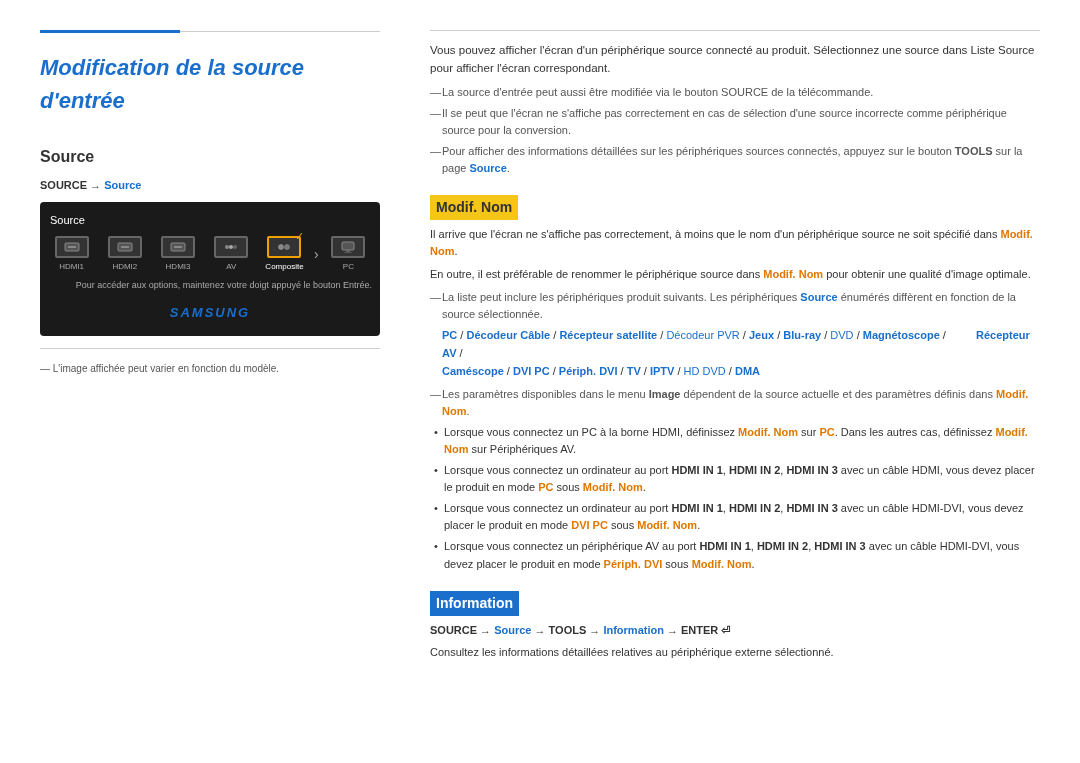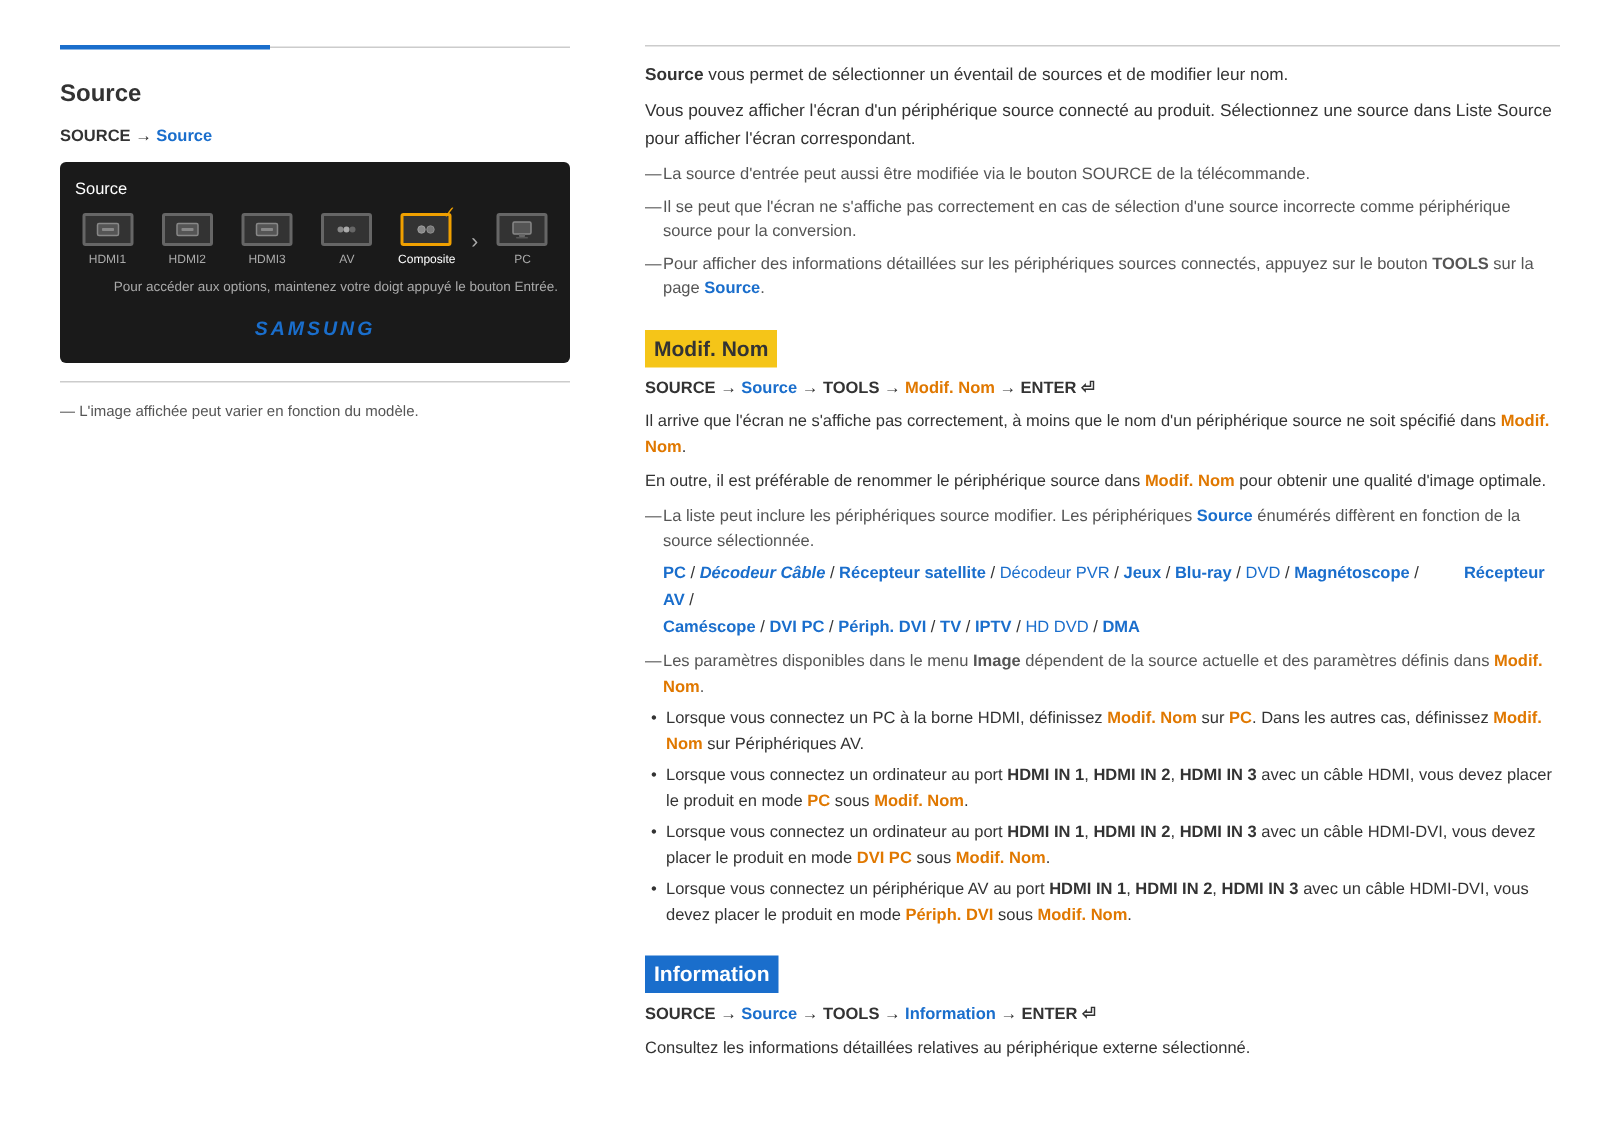--- a/index.html
+++ b/index.html
@@ -238,20 +238,21 @@
 </head>
 <body>
 
 <div class="page">
 
   <div class="left-col">
     <div class="top-rule">
       <div class="rule-blue"></div>
       <div class="rule-gray"></div>
     </div>
+    <div class="page-title">Modification de la source d'entrée</div>
 
     <div class="section-heading">Source</div>
 
     <div class="source-nav">
       <span class="bold">SOURCE → </span><span class="link">Source</span>
     </div>
 
     <div class="tv-screen">
       <div class="screen-title">Source</div>
       <div class="icons-row">
@@ -325,54 +326,48 @@
       <div class="samsung-logo">SAMSUNG</div>
     </div>
 
     <div class="divider-rule"></div>
     <div class="footnote">L'image affichée peut varier en fonction du modèle.</div>
   </div>
 
   <div class="right-col">
     <div class="right-top-rule"></div>
 
-    <p class="intro-text">
-      <span class="bold">Source</span><span> vous permet de sélectionner un éventail de sources et de modifier leur nom.</span>
-    </p>
     <p class="intro-text">Vous pouvez afficher l'écran d'un périphérique source connecté au produit. Sélectionnez une source dans Liste Source pour afficher l'écran correspondant.</p>
 
     <p class="bullet-note">
       <span>La source d'entrée peut aussi être modifiée via le bouton SOURCE de la télécommande.</span>
     </p>
     <p class="bullet-note">Il se peut que l'écran ne s'affiche pas correctement en cas de sélection d'une source incorrecte comme périphérique source pour la conversion.</p>
     <p class="bullet-note">
       <span>Pour afficher des informations détaillées sur les périphériques sources connectés, appuyez sur le bouton </span><span class="bold">TOOLS</span><span> sur la page </span><span style="color:#1a6ecc; font-weight:bold;">Source</span><span>.</span>
     </p>
 
     <div>
       <div>
         <span class="section-highlight-yellow">Modif. Nom</span>
       </div>
-      <p class="path-line">
-        <span>SOURCE → </span><span class="link">Source</span><span> → TOOLS → </span><span class="orange">Modif. Nom</span><span> → ENTER ⏎</span>
-      </p>
       <p class="body-text">
         <span>Il arrive que l'écran ne s'affiche pas correctement, à moins que le nom d'un périphérique source ne soit spécifié dans </span><span class="orange">Modif. Nom</span><span>.</span>
       </p>
       <p class="body-text">
         <span>En outre, il est préférable de renommer le périphérique source dans </span><span class="orange">Modif. Nom</span><span> pour obtenir une qualité d'image optimale.</span>
       </p>
       <p class="bullet-note">
-        <span>La liste peut inclure les périphériques source modifier. Les périphériques </span><span class="blue-link" style="color:#1a6ecc;font-weight:bold;">Source</span><span> énumérés diffèrent en fonction de la source sélectionnée.</span>
+        <span>La liste peut inclure les périphériques produit suivants. Les périphériques </span><span class="blue-link" style="color:#1a6ecc;font-weight:bold;">Source</span><span> énumérés diffèrent en fonction de la source sélectionnée.</span>
       </p>
 
       <div class="device-list">
         <span style="color:#1a6ecc;font-weight:bold;">PC</span>
         <span> / </span>
-        <span style="color:#1a6ecc;font-weight:bold;font-style:italic;">Décodeur Câble</span>
+        <span style="color:#1a6ecc;font-weight:bold;">Décodeur Câble</span>
         <span> / </span>
         <span style="color:#1a6ecc;font-weight:bold;">Récepteur satellite</span>
         <span> / </span>
         <span style="color:#1a6ecc;font-weight:normal;">Décodeur PVR</span>
         <span> / </span>
         <span style="color:#1a6ecc;font-weight:bold;">Jeux</span>
         <span> / </span>
         <span style="color:#1a6ecc;font-weight:bold;">Blu-ray</span>
         <span> / </span>
         <span style="color:#1a6ecc;font-weight:normal;">DVD</span>

